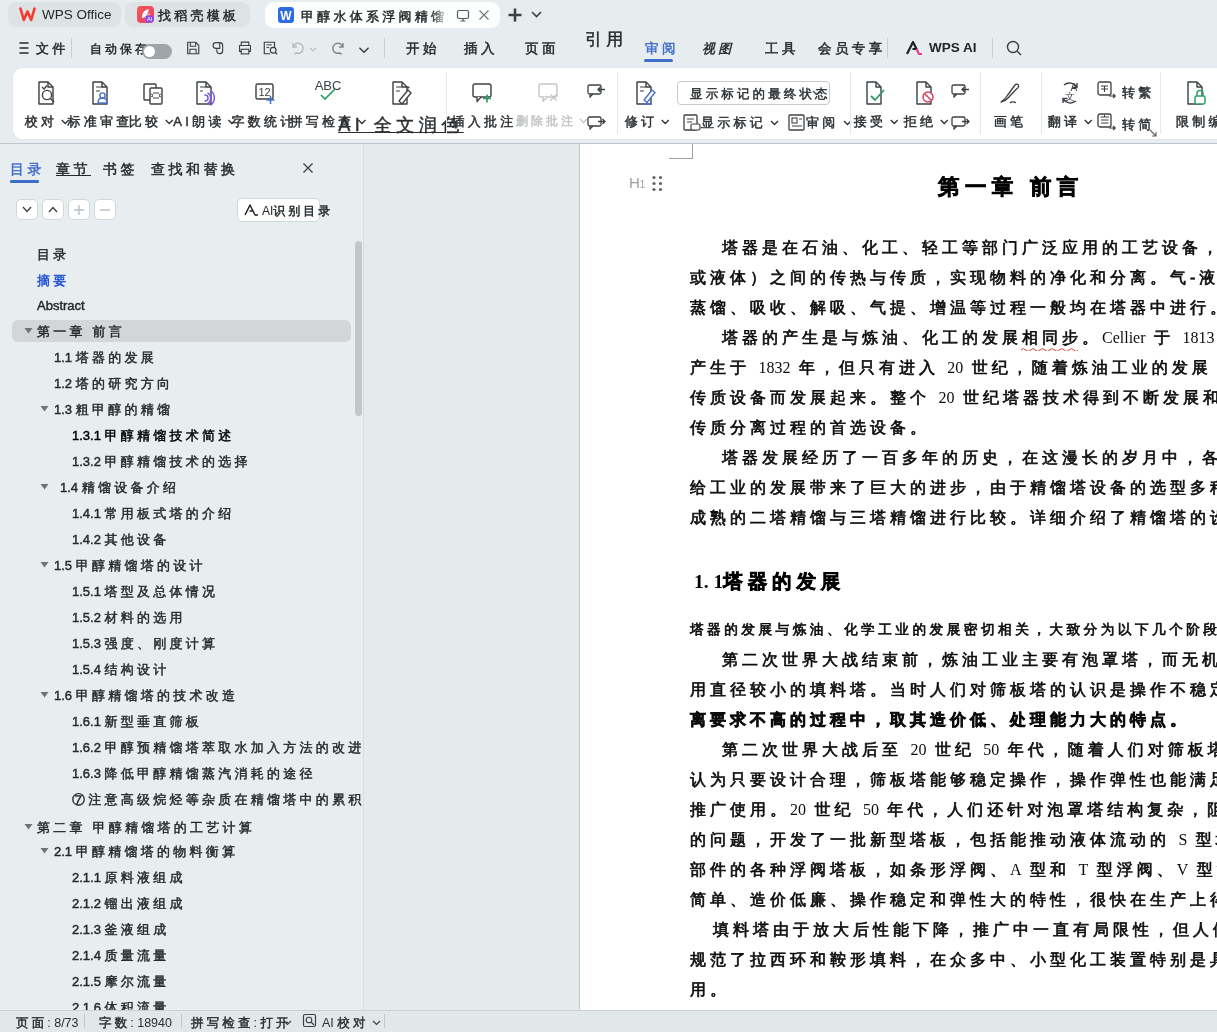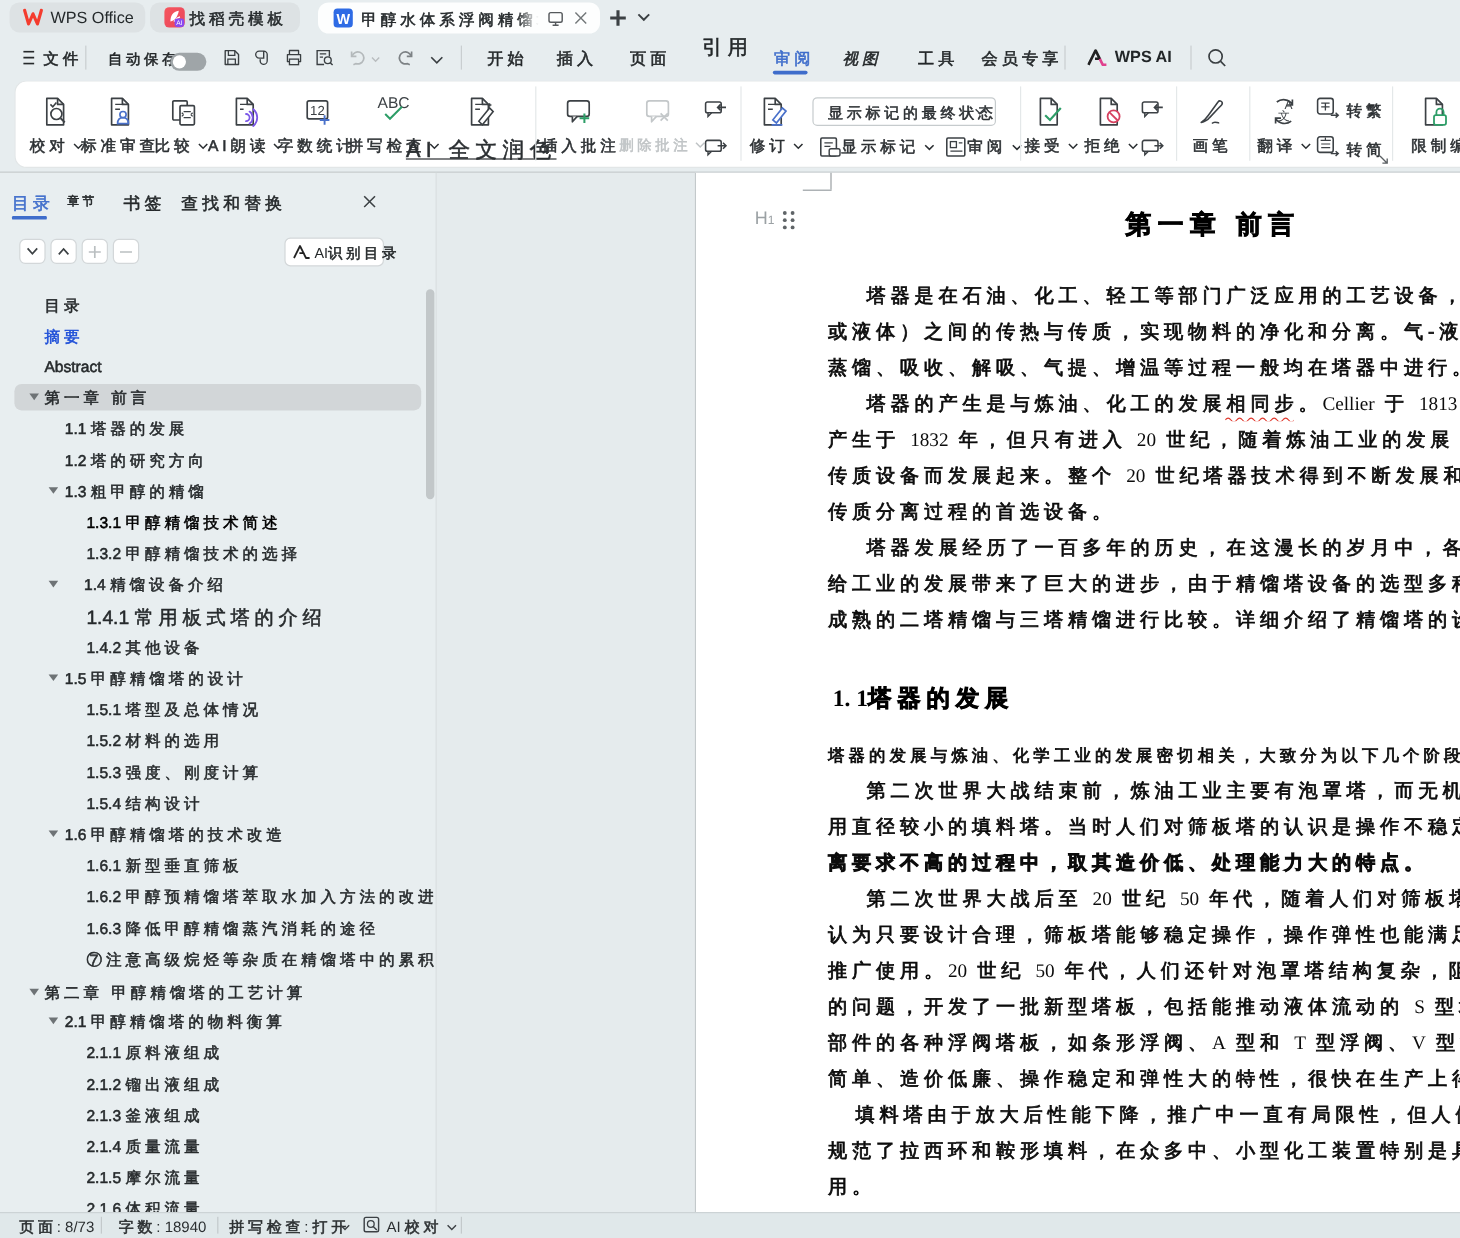--- a/index.html
+++ b/index.html
@@ -292,21 +292,21 @@
 <svg class="ic" style="left:1183px;top:80px" width="26" height="26" viewBox="0 0 26 26">
     <path d="M5 2 H14 L19 7 V24 H5 Z" fill="none" stroke="#3c4145" stroke-width="1.4" stroke-linejoin="round"></path>
     <path d="M14 2 V7 H19" fill="none" stroke="#3c4145" stroke-width="1.4" stroke-linejoin="round"></path>
     <rect x="12" y="16" width="10" height="8" rx="1.5" fill="#fff" stroke="#2e9e68" stroke-width="1.5"></rect>
     <path d="M14 16 V13.5 A3 3 0 0 1 20 13.5 V16" fill="none" stroke="#2e9e68" stroke-width="1.5"></path>
   </svg>
 <div class="abs cjk" style="left:1176px;top:113px;font-size:13px;color:#2b2f32;">限制编辑</div>
 <div class="abs" style="left:0;top:144px;width:364px;height:866px;background:#e8eef0;border-right:1px solid #d8dddf;box-sizing:border-box;"></div>
 <div class="abs cjk" style="left:10px;top:161px;font-size:14px;color:#3f6dcb;">目录</div>
 <div class="abs" style="left:10px;top:180px;width:29px;height:2.5px;background:#3f6dcb;border-radius:1px;"></div>
-<div class="abs cjk" style="left:56px;top:161px;font-size:10px;color:#24282a;">章节</div>
+<div class="abs cjk" style="left:56px;top:161px;font-size:14px;color:#24282a;text-decoration:underline;">章节</div>
 <div class="abs cjk" style="left:103px;top:161px;font-size:14px;color:#24282a;">书签</div>
 <div class="abs cjk" style="left:151px;top:161px;font-size:14px;color:#24282a;">查找和替换</div>
 <svg class="ic" style="left:302px;top:162px" width="12" height="12" viewBox="0 0 12 12">
     <path d="M1.5 1.5 L10.5 10.5 M10.5 1.5 L1.5 10.5" stroke="#3c4144" stroke-width="1.3"></path>
   </svg>
 <div class="abs" style="left:16px;top:199px;width:22px;height:21px;background:#fff;border:1px solid #d3d7d9;border-radius:5px;box-sizing:border-box;"></div>
 <div class="abs" style="left:42px;top:199px;width:22px;height:21px;background:#fff;border:1px solid #d3d7d9;border-radius:5px;box-sizing:border-box;"></div>
 <div class="abs" style="left:68px;top:199px;width:22px;height:21px;background:#fff;border:1px solid #d3d7d9;border-radius:5px;box-sizing:border-box;"></div>
 <div class="abs" style="left:94px;top:199px;width:22px;height:21px;background:#fff;border:1px solid #d3d7d9;border-radius:5px;box-sizing:border-box;"></div>
 <svg class="ic" style="left:22px;top:206px" width="10" height="7" viewBox="0 0 10 7">
@@ -340,22 +340,22 @@
 <div class="abs cjk" style="left:54px;top:375px;font-size:13px;color:#262a2c;"><span class="lt">1.2&nbsp;</span>塔的研究方向</div>
 <svg class="ic" style="left:40px;top:405px" width="9" height="7" viewBox="0 0 9 7">
     <path d="M0.5 1 H8.5 L4.5 6.5 Z" fill="#6e7376"></path>
   </svg>
 <div class="abs cjk" style="left:54px;top:401px;font-size:13px;color:#262a2c;"><span class="lt">1.3&nbsp;</span>粗甲醇的精馏</div>
 <div class="abs cjk" style="left:72px;top:427px;font-size:13px;color:#000000;"><span class="lt">1.3.1&nbsp;</span>甲醇精馏技术简述</div>
 <div class="abs cjk" style="left:72px;top:453px;font-size:13px;color:#262a2c;"><span class="lt">1.3.2&nbsp;</span>甲醇精馏技术的选择</div>
 <svg class="ic" style="left:40px;top:483px" width="9" height="7" viewBox="0 0 9 7">
     <path d="M0.5 1 H8.5 L4.5 6.5 Z" fill="#6e7376"></path>
   </svg>
-<div class="abs cjk" style="left:70px;top:479px;font-size:13px;color:#262a2c;"><span class="lt">1.4&nbsp;</span>精馏设备介绍</div>
-<div class="abs cjk" style="left:72px;top:505px;font-size:16px;color:#262a2c;"><span class="lt">1.4.1&nbsp;</span>常用板式塔的介绍</div>
+<div class="abs cjk" style="left:60px;top:479px;font-size:13px;color:#262a2c;"><span class="lt">1.4&nbsp;</span>精馏设备介绍</div>
+<div class="abs cjk" style="left:72px;top:505px;font-size:13px;color:#262a2c;"><span class="lt">1.4.1&nbsp;</span>常用板式塔的介绍</div>
 <div class="abs cjk" style="left:72px;top:531px;font-size:13px;color:#262a2c;"><span class="lt">1.4.2&nbsp;</span>其他设备</div>
 <svg class="ic" style="left:40px;top:561px" width="9" height="7" viewBox="0 0 9 7">
     <path d="M0.5 1 H8.5 L4.5 6.5 Z" fill="#6e7376"></path>
   </svg>
 <div class="abs cjk" style="left:54px;top:557px;font-size:13px;color:#262a2c;"><span class="lt">1.5&nbsp;</span>甲醇精馏塔的设计</div>
 <div class="abs cjk" style="left:72px;top:583px;font-size:13px;color:#262a2c;"><span class="lt">1.5.1&nbsp;</span>塔型及总体情况</div>
 <div class="abs cjk" style="left:72px;top:609px;font-size:13px;color:#262a2c;"><span class="lt">1.5.2&nbsp;</span>材料的选用</div>
 <div class="abs cjk" style="left:72px;top:635px;font-size:13px;color:#262a2c;"><span class="lt">1.5.3&nbsp;</span>强度、刚度计算</div>
 <div class="abs cjk" style="left:72px;top:661px;font-size:13px;color:#262a2c;"><span class="lt">1.5.4&nbsp;</span>结构设计</div>
 <svg class="ic" style="left:40px;top:691px" width="9" height="7" viewBox="0 0 9 7">

